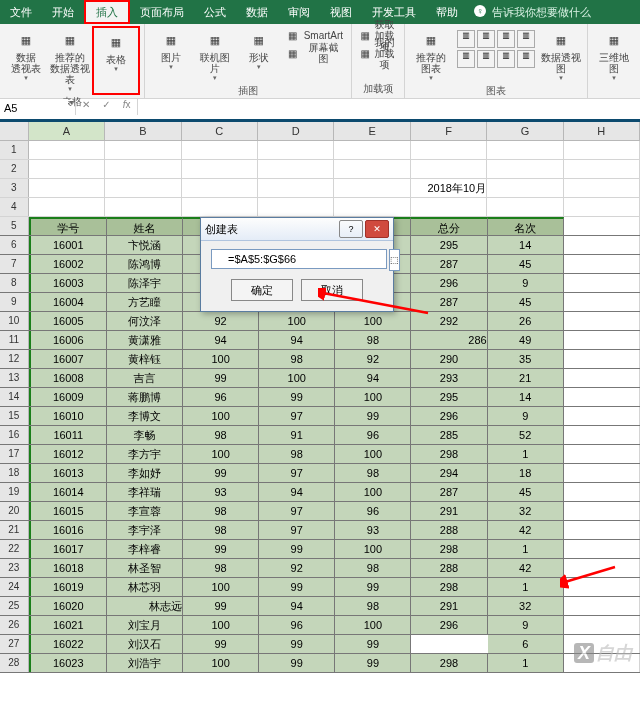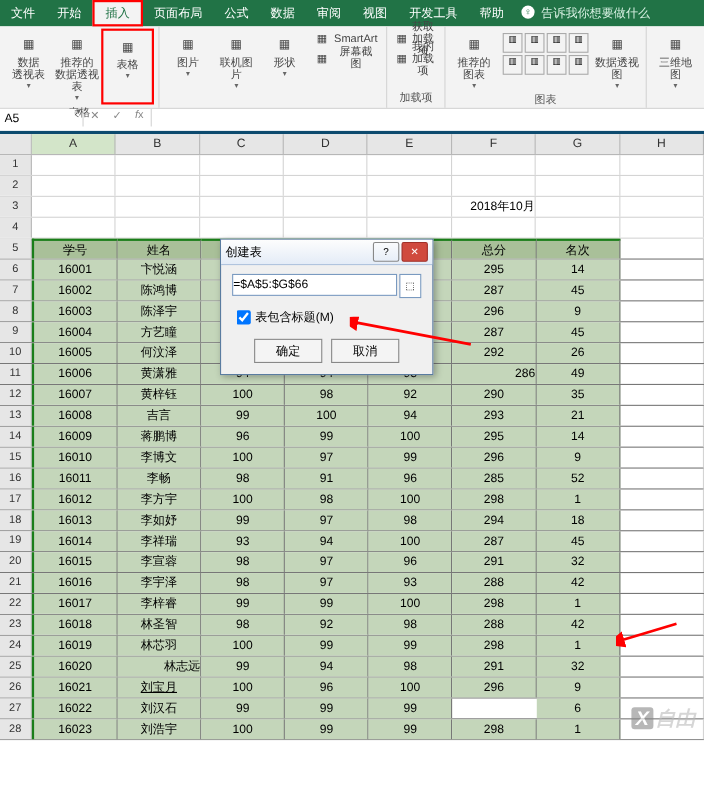--- a/index.html
+++ b/index.html
@@ -39,21 +39,21 @@
   .srow.datarow { border-bottom:1px solid #777; }
   .srow.hdata .cell.inrange { background:#a9c099; font-weight:normal; }
   .dialog { position:absolute; left:200px; top:95px; width:192px; background:#f0f0f0; border:1px solid #5a7ca0; box-shadow:2px 2px 6px rgba(0,0,0,0.3); z-index:10; }
   .dlg-title { background:linear-gradient(#fdfdfd,#e4ecf7); height:22px; display:flex; align-items:center; padding:0 4px; font-size:11px; border-bottom:1px solid #b0c4de; }
   .dlg-title .t { flex:1; }
   .dlg-title .wb { width:22px; height:16px; margin-left:2px; border:1px solid #888; border-radius:2px; font-size:9px; display:flex; align-items:center; justify-content:center; cursor:pointer; }
   .dlg-title .wb.close { background:#d04a3e; color:#fff; border-color:#a03028; }
   .dlg-body { padding:8px 10px 10px 10px; font-size:11px; }
   .dlg-body .lab { margin-bottom:4px; }
   .dlg-body .inrow { display:flex; margin-bottom:8px; }
-  .dlg-body .inrow input { flex:1; border:1px solid #7a9ac0; height:18px; font-size:11px; padding:0 0; }
+  .dlg-body .inrow input { flex:1; border:1px solid #7a9ac0; height:18px; font-size:11px; padding:0 16px; }
   .dlg-body .inrow .pick { width:18px; height:20px; border:1px solid #7a9ac0; margin-left:2px; display:flex; align-items:center; justify-content:center; cursor:pointer; font-size:9px; background:#fff; }
   .dlg-body .chkrow { display:flex; align-items:center; margin-bottom:10px; position:relative; }
   .dlg-body .chkrow input { margin-right:4px; }
   .dlg-btns { display:flex; justify-content:center; gap:8px; }
   .dlg-btns button { width:62px; height:22px; font-size:11px; border:1px solid #888; background:#f4f4f4; cursor:pointer; }
   .arrow1 { position:absolute; left:318px; top:166px; z-index:11; pointer-events:none; }
   .arrow2 { position:absolute; left:560px; top:440px; z-index:11; pointer-events:none; }
   .watermark { position:absolute; right:8px; bottom:8px; font-size:18px; color:#bbb; font-weight:bold; font-style:italic; opacity:0.6; pointer-events:none; }
   .watermark .x { background:#888; color:#fff; padding:0 4px; border-radius:3px; margin-right:2px; }
 </style>
@@ -116,20 +116,21 @@
           <div class="rbtn small">
             <span class="ic">▦</span>
             <span class="t">SmartArt</span>
           </div>
           <div class="rbtn small">
             <span class="ic">▦</span>
             <span class="t">屏幕截图</span>
           </div>
         </div>
       </div>
+    <div class="lbl">插图</div>
   </div>
   <div class="rgroup">
     <div class="row" id="rg2" style="flex-direction:column">
         <div class="rbtn small">
           <span class="ic">▦</span>
           <span class="t">获取加载项</span>
         </div>
         <div class="rbtn small">
           <span class="ic">▦</span>
           <span class="t">我的加载项</span>
@@ -468,21 +469,21 @@
         <div class="cell inrange" style="width: 76px;">99</div>
         <div class="cell inrange" style="width: 76px;">94</div>
         <div class="cell inrange" style="width: 76px;">98</div>
         <div class="cell inrange" style="width: 76px;">291</div>
         <div class="cell inrange selright" style="width: 76px;">32</div>
         <div class="cell" style="width: 76px;"></div>
       </div>
       <div class="srow datarow">
         <div class="rowh">26</div>
         <div class="cell inrange selleft" style="width: 76px;">16021</div>
-        <div class="cell inrange" style="width: 76px; text-decoration: underline;">刘宝月</div>
+        <div class="cell inrange" style="width: 76px;">刘宝月</div>
         <div class="cell inrange" style="width: 76px;">100</div>
         <div class="cell inrange" style="width: 76px;">96</div>
         <div class="cell inrange" style="width: 76px;">100</div>
         <div class="cell inrange" style="width: 76px;">296</div>
         <div class="cell inrange selright" style="width: 76px;">9</div>
         <div class="cell" style="width: 76px;"></div>
       </div>
       <div class="srow datarow">
         <div class="rowh">27</div>
         <div class="cell inrange selleft" style="width: 76px;">16022</div>
@@ -510,24 +511,20 @@
   <div class="dialog">
     <div class="dlg-title">
       <span class="t">创建表</span>
       <span class="wb">?</span>
       <span class="wb close">✕</span>
     </div>
     <div class="dlg-body">
       <div class="inrow">
         <input value="=$A$5:$G$66" style="">
         <span class="pick">⬚</span>
-      </div>
-      <div class="chkrow">
-        <input type="checkbox" checked="" style="">
-        <span>表包含标题(M)</span>
       </div>
       <div class="dlg-btns">
         <button>确定</button>
         <button>取消</button>
       </div>
     </div>
   </div>
 
   <svg class="arrow1" width="120" height="30">
     <defs>

